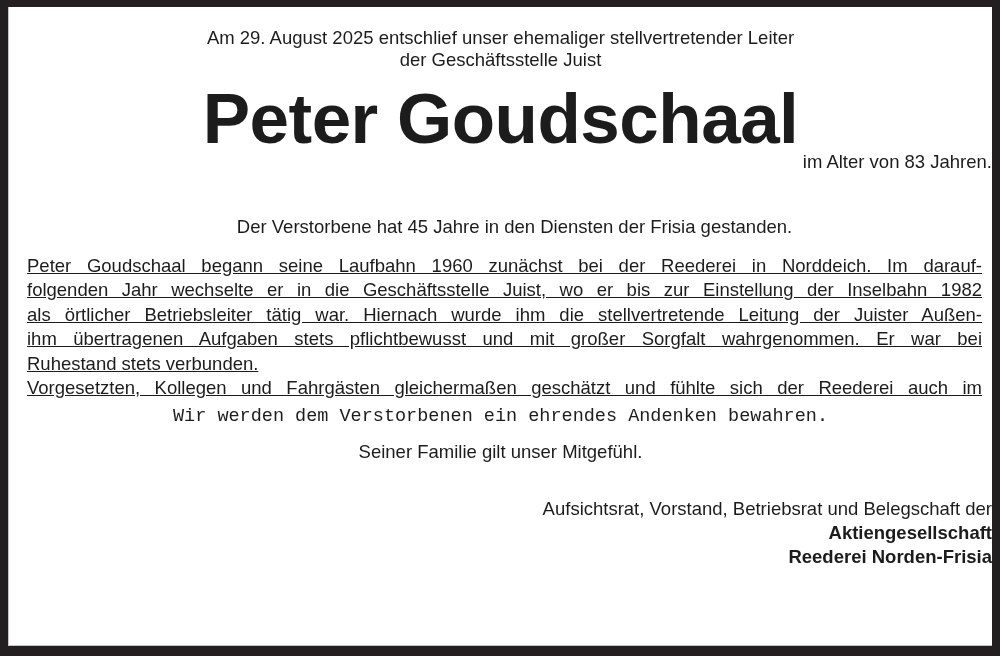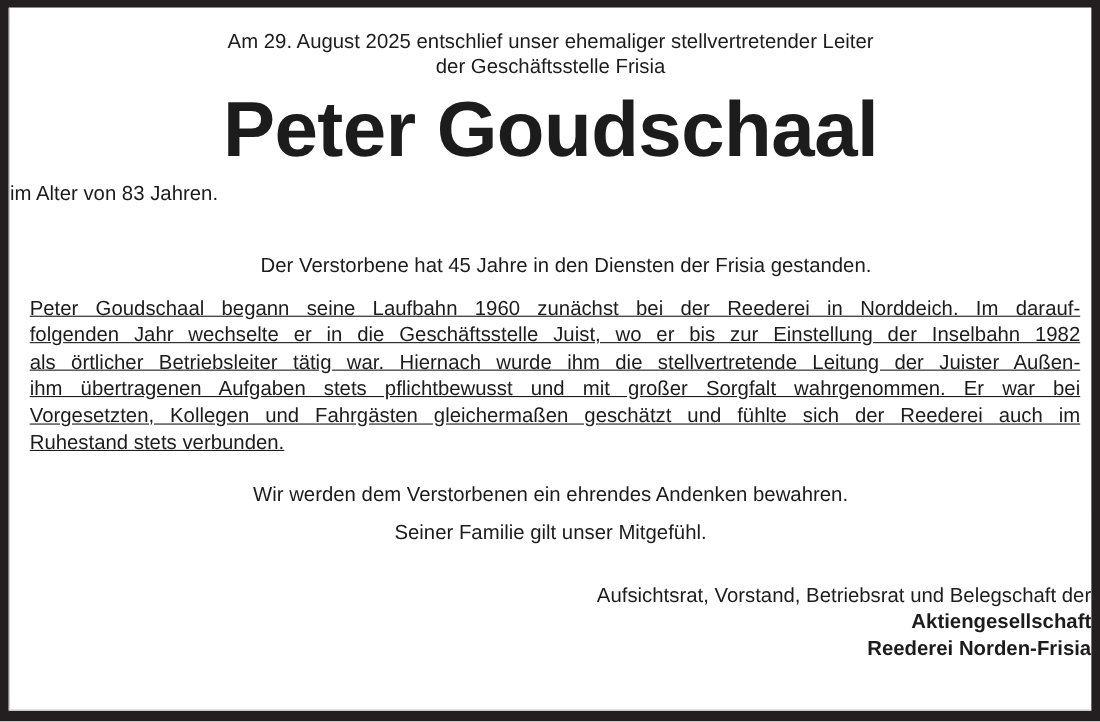--- a/index.html
+++ b/index.html
@@ -40,22 +40,22 @@
   }
   .name {
     margin-top: 23px;
     text-align: center;
     font-size: 71px;
     line-height: 50px;
     font-weight: bold;
     letter-spacing: -0.5px;
   }
   .age {
-    margin-top: 22px;
-    text-align: left;
+    margin-top: 8px;
+    text-align: right;
     line-height: 19px;
   }
   .lead {
     margin: 46px 10px 0 38px;
     line-height: 19px;
     text-align: center;
   }
   .bio {
     margin: 18px 10px 0 18px;
     line-height: 24.4px;
@@ -65,53 +65,53 @@
     text-align: justify;
     text-align-last: justify;
   }
   .bio-line.last {
     text-align-last: left;
   }
   .center-line {
     text-align: center;
     line-height: 19px;
   }
-  .remembrance { margin-top: 25px; }
+  .remembrance { margin-top: 7px; font-family: Liberation Mono, monospace; }
   .condolence { margin-top: 16px; }
   .signature {
     margin-top: 36px;
     text-align: right;
     line-height: 24px;
   }
   .signature .bold { font-weight: bold; }
 </style>
 </head>
 <body>
 
 <div class="page">
   <div class="inner">
 
     <div class="intro">
       <div>Am 29. August 2025 entschlief unser ehemaliger stellvertretender Leiter</div>
-      <div>der Geschäftsstelle Frisia</div>
+      <div>der Geschäftsstelle Juist</div>
     </div>
 
     <h1 class="name">Peter Goudschaal</h1>
 
     <div class="age">im Alter von 83 Jahren.</div>
 
     <div class="lead">Der Verstorbene hat 45 Jahre in den Diensten der Frisia gestanden.</div>
 
     <div class="bio">
       <div class="bio-line">Peter Goudschaal begann seine Laufbahn 1960 zunächst bei der Reederei in Norddeich. Im darauf-</div>
       <div class="bio-line">folgenden Jahr wechselte er in die Geschäftsstelle Juist, wo er bis zur Einstellung der Inselbahn 1982</div>
       <div class="bio-line">als örtlicher Betriebsleiter tätig war. Hiernach wurde ihm die stellvertretende Leitung der Juister Außen-</div>
       <div class="bio-line">ihm übertragenen Aufgaben stets pflichtbewusst und mit großer Sorgfalt wahrgenommen. Er war bei</div>
+      <div class="bio-line last">Ruhestand stets verbunden.</div>
       <div class="bio-line">Vorgesetzten, Kollegen und Fahrgästen gleichermaßen geschätzt und fühlte sich der Reederei auch im</div>
-      <div class="bio-line last">Ruhestand stets verbunden.</div>
     </div>
 
     <div class="center-line remembrance">Wir werden dem Verstorbenen ein ehrendes Andenken bewahren.</div>
 
     <div class="center-line condolence">Seiner Familie gilt unser Mitgefühl.</div>
 
     <div class="signature">
       <div>Aufsichtsrat, Vorstand, Betriebsrat und Belegschaft der</div>
       <div class="bold">Aktiengesellschaft</div>
       <div class="bold">Reederei Norden-Frisia</div>

